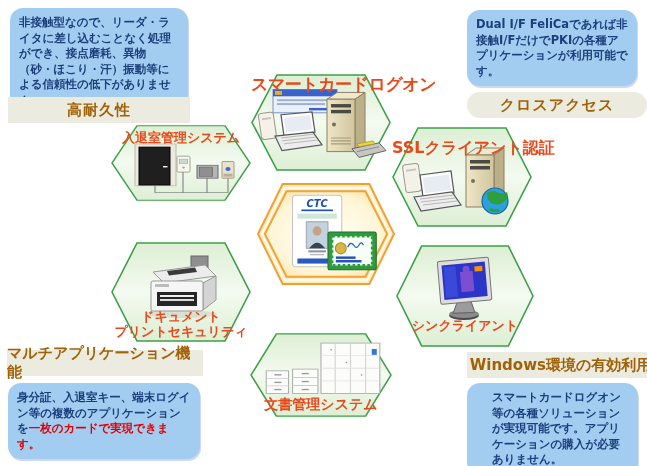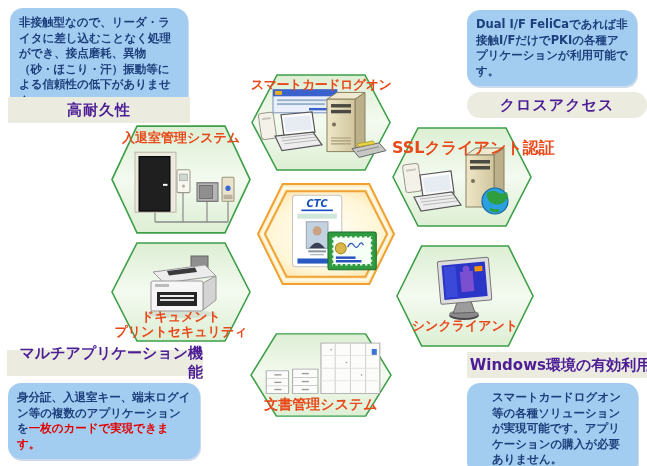--- a/index.html
+++ b/index.html
@@ -11,22 +11,22 @@
   .bubble{
     position:absolute;background:#a3cdf0;border-radius:13px;
     color:#1c3f7c;font-weight:bold;font-size:11.5px;line-height:15.5px;
     padding:7px 9px;box-sizing:border-box;letter-spacing:0;
     box-shadow:1px 2px 0 rgba(110,150,200,.35);
     overflow-wrap:anywhere;
   }
   .bubble .red{color:#e00000;}
   
   .bar{
-    position:absolute;background:#ebebdf;color:#4c1d95;font-weight:bold;
-    font-size:15px;letter-spacing:1px;text-align:right;box-sizing:border-box;
+    position:absolute;background:#ebebdf;color:#a16207;font-weight:bold;
+    font-size:15px;letter-spacing:1px;text-align:left;box-sizing:border-box;
     display:flex;align-items:center;justify-content:center;
   }
   
   .hex{position:absolute;}
   .hex svg{position:absolute;left:0;top:0;width:100%;height:100%;display:block;}
   .hex-label{
     position:absolute;left:0;width:100%;text-align:center;
     color:#e8491a;font-weight:bold;font-size:13px;line-height:15px;
     white-space:nowrap;pointer-events:none;
   }
@@ -112,24 +112,24 @@
         <rect x="80" y="37" width="20" height="3.5" fill="#4a4a42"></rect>
         <circle cx="83" cy="52" r="2" fill="#77705a"></circle>
         <path d="M80,66 h20 M80,69 h20 M80,72 h20" stroke="#a89c78" stroke-width="1.2"></path>
       </g>
       <g>
         <polygon points="101,77 128,71 135,79 108,86" fill="#c6c6c2" stroke="#666"></polygon>
         <polygon points="106,72 122,69 124,72 108,75" fill="#e8d44c" stroke="#a89a20" stroke-width="0.8"></polygon>
         <path d="M106,80 l22,-5" stroke="#888" stroke-width="1"></path>
       </g>
     </svg>
-    <div class="hex-label" style="top:3px;font-size:13px;letter-spacing:-0.5px;">スマートカードログオン</div>
-  </div>
-
-  <div class="hex" style="left:111px;top:125px;width:140px;height:109px;">
+    <div class="hex-label" style="top:3px;font-size:17px;letter-spacing:-0.5px;">スマートカードログオン</div>
+  </div>
+
+  <div class="hex" style="left:111px;top:125px;width:140px;height:76px;">
     <svg viewBox="0 0 140 100" preserveAspectRatio="none">
       <polygon points="1,50 26,1 114,1 139,50 114,99 26,99" fill="url(#gGreen)" stroke="#3da048" stroke-width="1.6"></polygon>
       <path d="M44,79 v10 M72,62 v27 M96,70 v19 M117,70 v19 M44,89 h73" stroke="#8a8a8a" stroke-width="1.2" fill="none"></path>
       <g>
         <rect x="24" y="25" width="41" height="55" fill="#eceadf" stroke="#bcb8a8"></rect>
         <rect x="28" y="29" width="31" height="50" fill="#1f1f1f" stroke="#000"></rect>
         <rect x="52" y="54" width="4.5" height="1.8" fill="#fff"></rect>
       </g>
       <g>
         <rect x="66" y="41" width="13" height="21" rx="1.5" fill="#f7f6ef" stroke="#9a9a8a"></rect>

